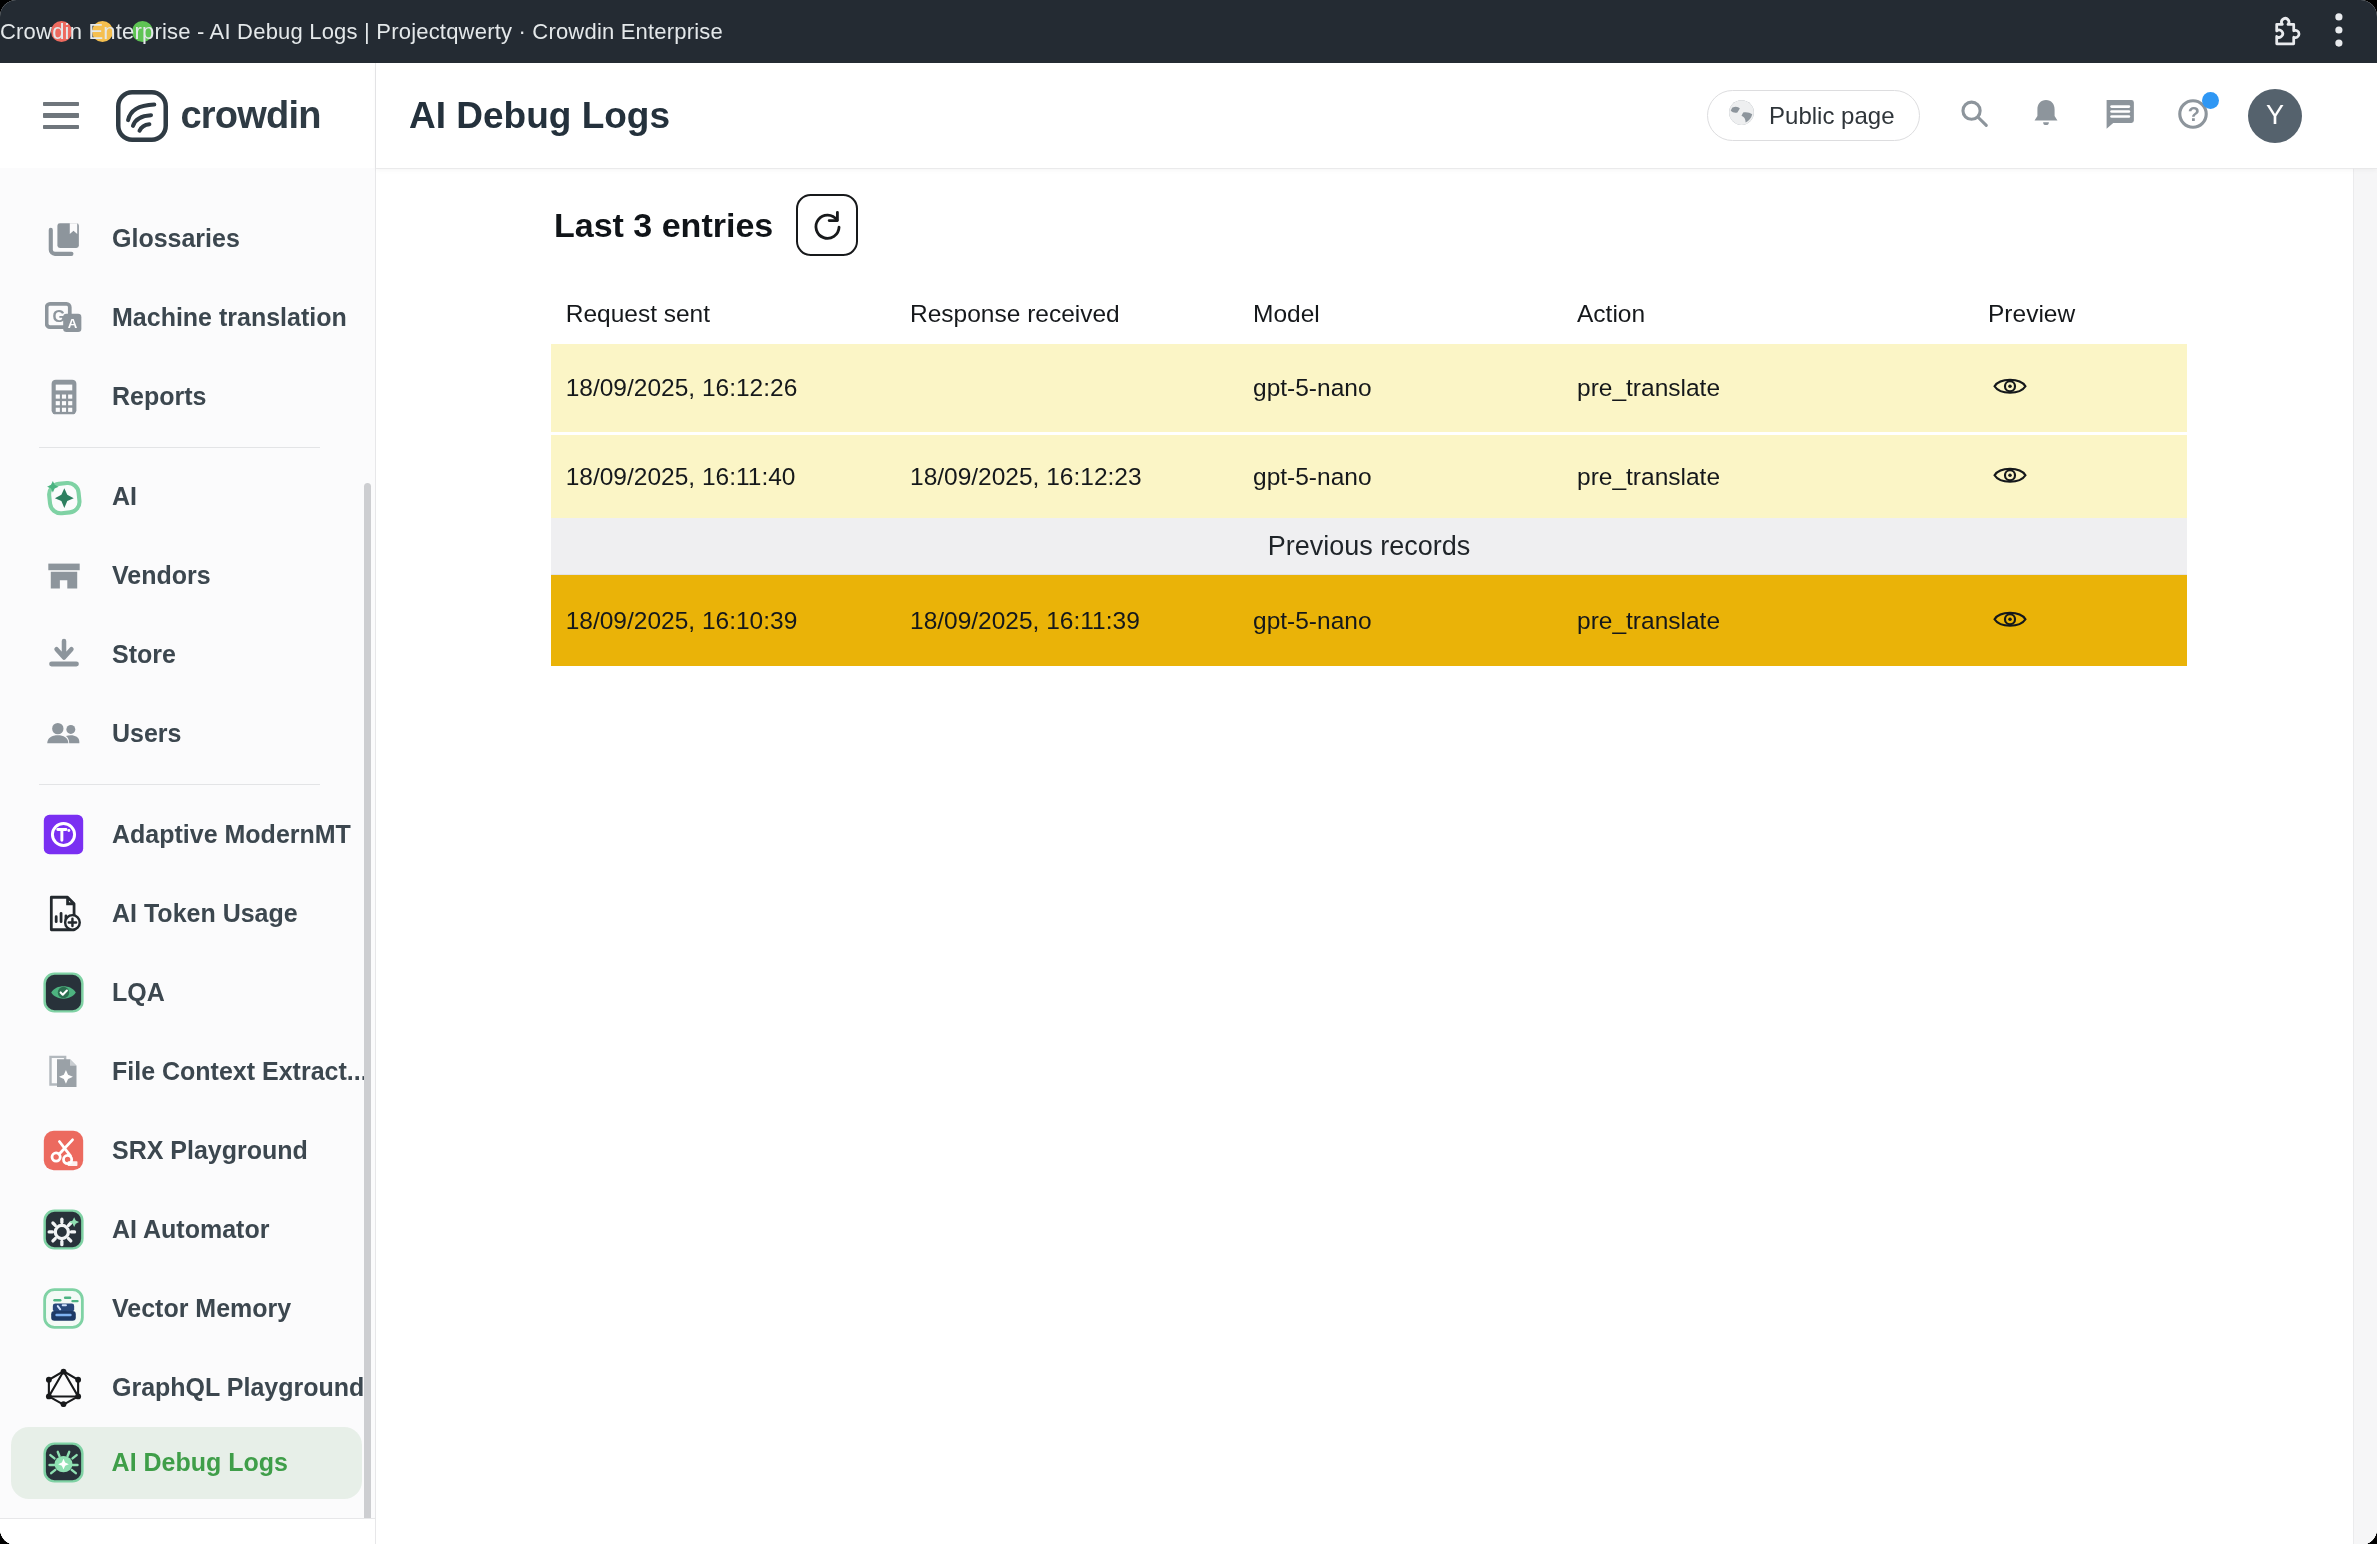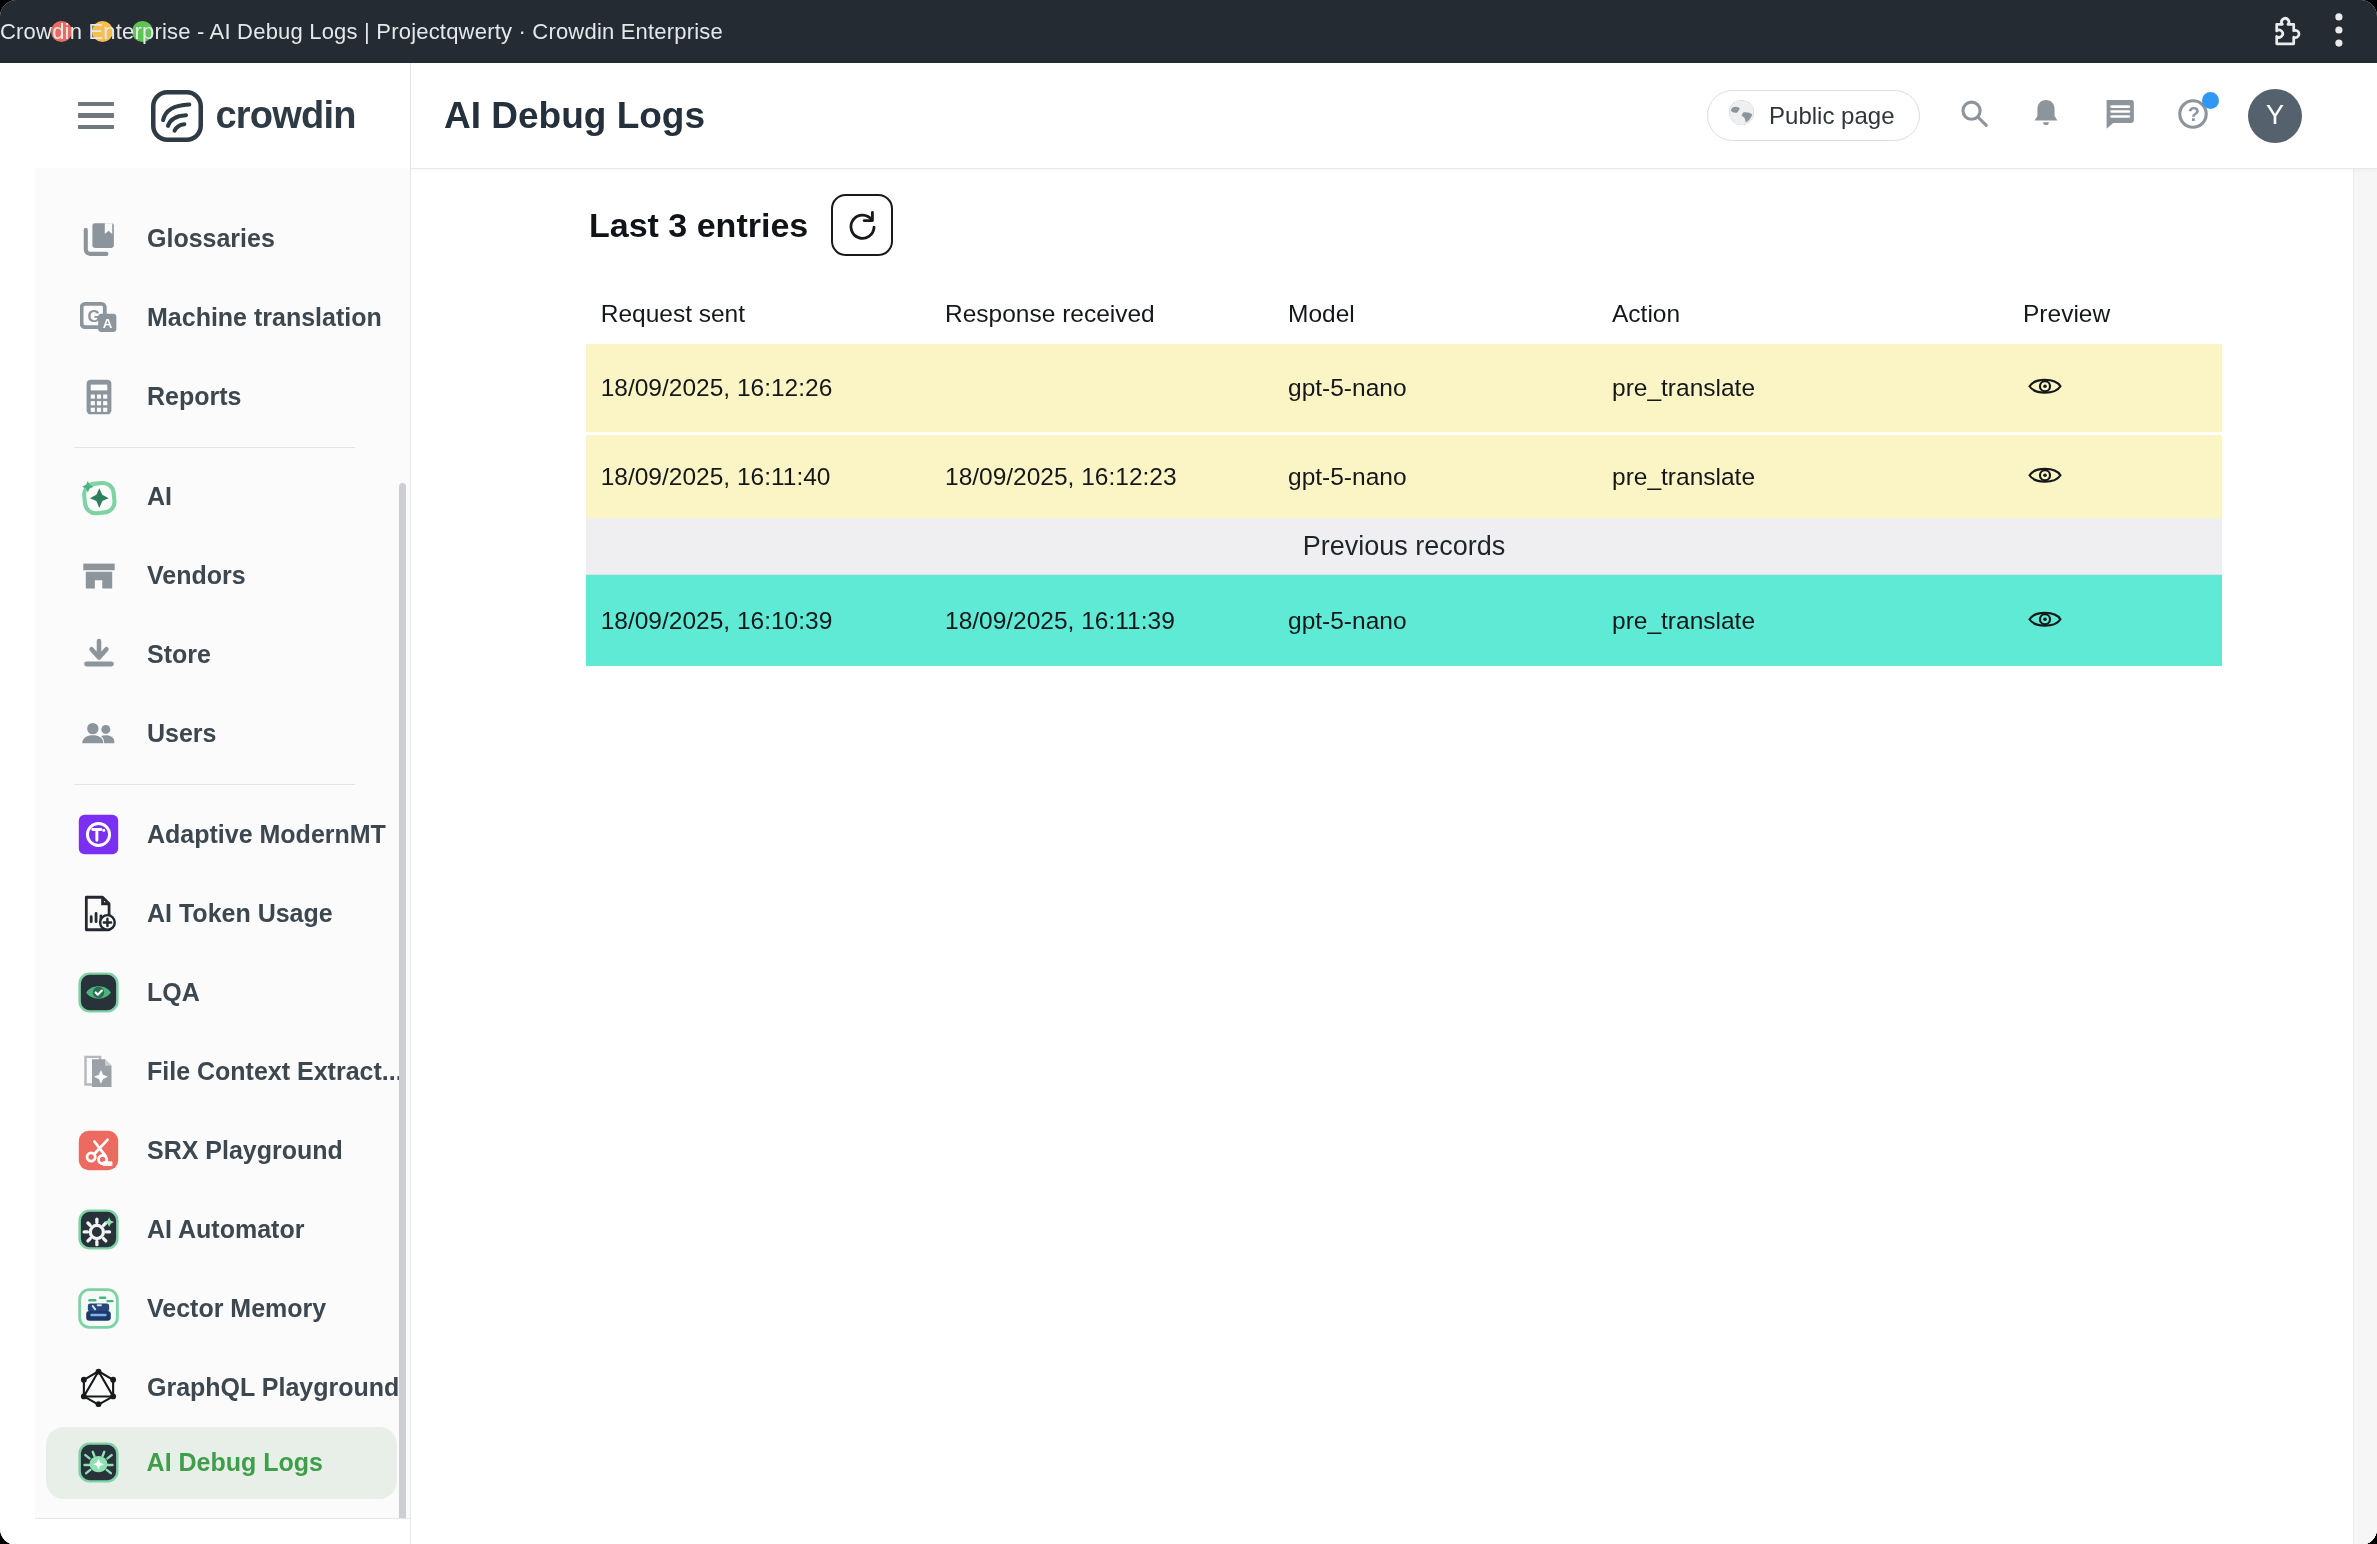--- a/index.html
+++ b/index.html
@@ -7,21 +7,21 @@
   .window { position:relative; width:2377px; height:1545px; border-radius:16.4px; overflow:hidden; background:#fff; }
 
   
   .chrome { position:absolute; top:0; left:0; width:100%; height:63px; background:#242b33; display:flex; align-items:center; }
   .traffic { display:flex; gap:19.6px; margin-left:51px; }
   .tl-dot { width:21px; height:21px; border-radius:50%; }
   .chrome-title { position:absolute; left:0; right:0; text-align:left; color:#e4e8ea; font-size:22px; letter-spacing:0.2px; }
   .chrome-right { position:absolute; right:33px; top:0; height:63px; display:flex; align-items:center; gap:33px; }
 
   
-  .app { position:absolute; top:63px; left:0; right:0; bottom:0; display:flex; background:#fff;padding-left:35px; }
+  .app { position:absolute; top:63px; left:0; right:0; bottom:0; display:flex; background:#fff; }
 
   
   .sidebar { position:relative; width:376px; flex:none; background:#fbfbfc; border-right:0.8px solid #e7e7e9; }
   .side-head { height:105px; background:#fff; display:flex; align-items:center; }
   .hamburger { margin-left:43px; width:36px; display:flex; flex-direction:column; gap:7.4px; cursor:pointer; }
   .hamburger span { display:block; height:4.1px; background:#6f767c; border-radius:0.8px; }
   .logo { display:flex; align-items:center; margin-left:36px; gap:11.5px; }
   .logo-word { font-size:38px; font-weight:700; color:#2f3b44; letter-spacing:-0.8px; }
   .side-list { padding-top:31px; }
   .nav-item { height:79px; display:flex; align-items:center; cursor:pointer; }
@@ -53,21 +53,21 @@
   .table { position:absolute; top:115px; left:175px; width:1636px; }
   .tr { display:grid; grid-template-columns:359px 343px 324px 411px 200px; align-items:center; }
   .th { height:61px; color:#6b737b; font-size:24px; }
   .td, .th > div { font-size:24.5px; color:#15181b; }
   .c1 { padding-left:14.7px; }
   .c5 { padding-right:11.5px; }
   .row-hl { background:#fbf5c6; height:88px; }
   .row-hl2 { background:#fbf5c6; height:83px; }
   .row-sep { height:3.3px; background:#fff; }
   .prev-row { height:57px; background:#efeff1; border-bottom:1.6px solid #e2e2e5; display:flex; align-items:center; justify-content:center; font-size:27px; color:#1f2429; cursor:pointer; }
-  .row-plain { background:#5eead4; height:91px; }
+  .row-plain { background:#eab308; height:91px; }
   .eye-btn { display:inline-flex; cursor:pointer; padding:3.3px 4.9px; }
 
   
   .page-scrollbar { position:absolute; top:63px; right:0; width:24px; bottom:0; background:#f6f6f7; border-left:0.8px solid #ebebed; }
 </style>
 </head>
 <body>
 
 <div class="window">
 

